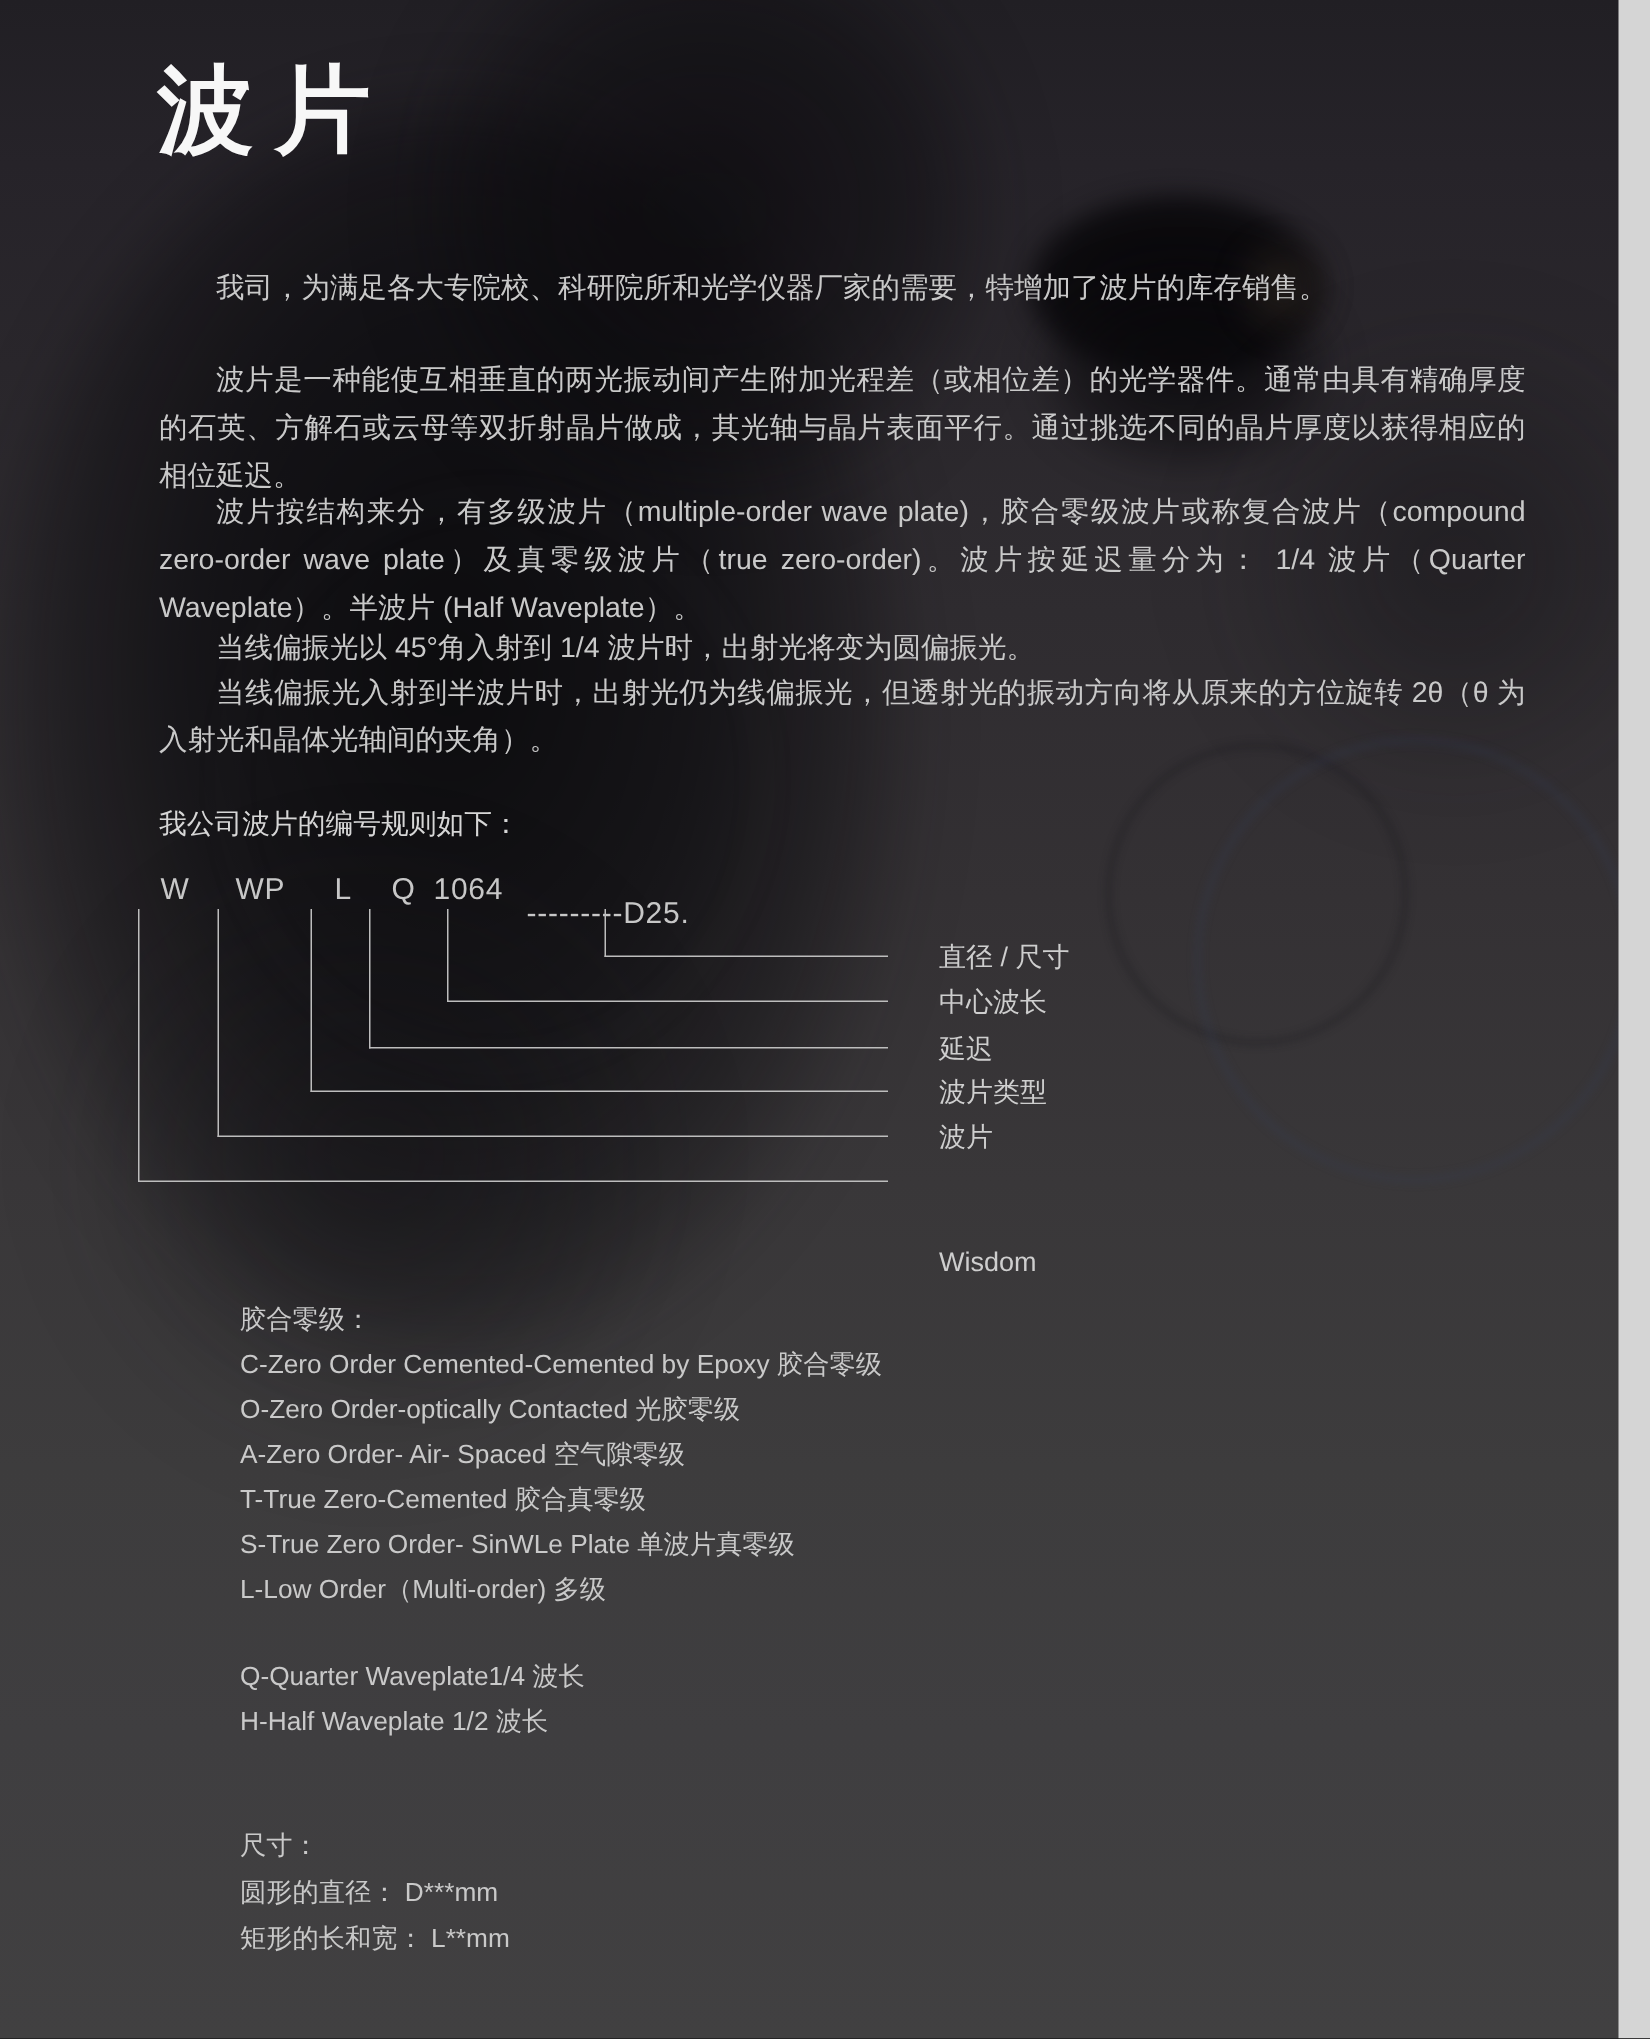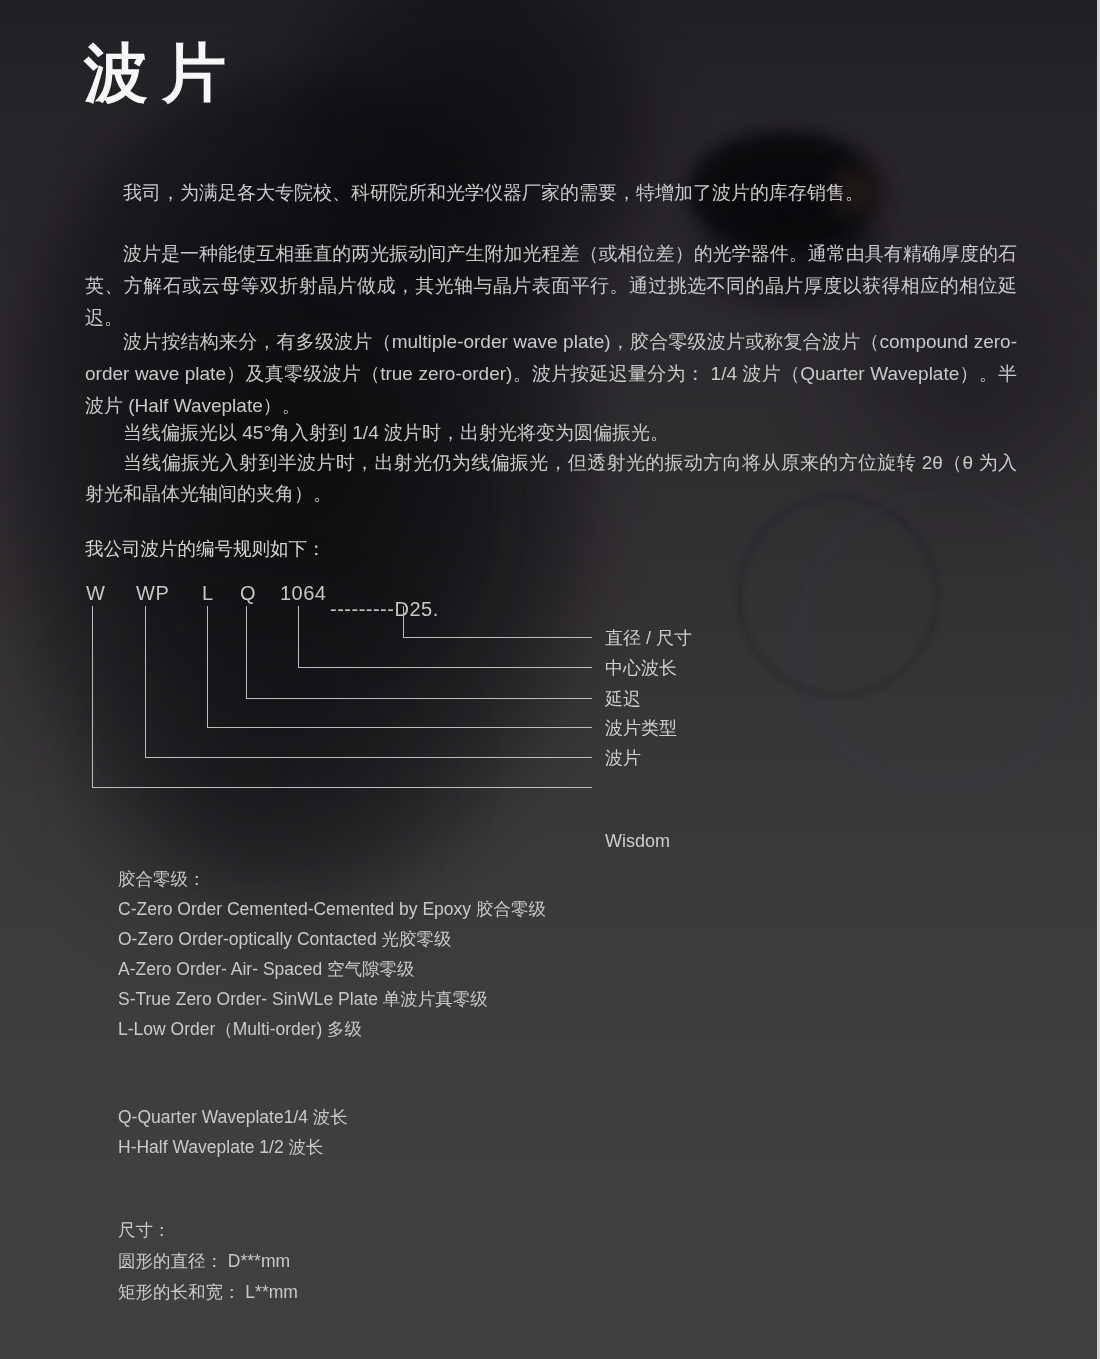--- a/index.html
+++ b/index.html
@@ -1,16 +1,16 @@
 <!DOCTYPE html>
 <html><head>
 <meta charset="utf-8">
 <style>
   html, body { margin: 0; padding: 0; background: #1a1a1a; }
-  * { box-sizing: border-box; }
+  * { box-sizing: border-box; padding-left: 21px; }
 
   .canvas {
     position: relative;
     width: 1100px;
     height: 1359px;
     overflow: hidden;
     font-family: "Liberation Sans", "DejaVu Sans", sans-serif;
     background: linear-gradient(180deg,
       #211f24 0%, #262329 8%, #2a272c 18%, #2f2c30 30%,
       #343134 44%, #393739 58%, #3d3c3d 72%, #3f3e40 85%, #414041 100%);
@@ -119,21 +119,21 @@
   .diagram { position: absolute; left: 0; top: 580px; width: 1100px; height: 240px; }
   .token {
     position: absolute; top: 2px;
     font-size: 20px; color: #c7c7c7; letter-spacing: 0.5px;
     white-space: pre;
   }
   .tk-w    { left: 86px; }
   .tk-wp   { left: 136px; }
   .tk-l    { left: 202px; }
   .tk-q    { left: 240px; }
-  .tk-wl   { left: 280px; text-align: center; }
+  .tk-wl   { left: 268px; text-align: center; }
   .tk-size { left: 330px; margin-top: 16px; }
 
   .connector {
     position: absolute; top: 26px;
     border-left: 1px solid #bdbdbd;
     border-bottom: 1px solid #bdbdbd;
   }
   .c0 { left: 403px; width: 189px; height: 32px; }
   .c1 { left: 298px; width: 294px; height: 62px; }
   .c2 { left: 246px; width: 346px; height: 93px; }
@@ -212,20 +212,21 @@
       <div class="legend-label lg3">波片类型</div>
       <div class="legend-label lg4">波片</div>
       <div class="legend-label lg5">Wisdom</div>
     </div>
 
     <div class="section sec-types">
       <div>胶合零级：</div>
       <div>C-Zero Order Cemented-Cemented by Epoxy 胶合零级</div>
       <div>O-Zero Order-optically Contacted 光胶零级</div>
       <div>A-Zero Order- Air- Spaced 空气隙零级</div>
+      <div>T-True Zero-Cemented 胶合真零级</div>
       <div>S-True Zero Order- SinWLe Plate 单波片真零级</div>
       <div>L-Low Order（Multi-order) 多级</div>
     </div>
 
     <div class="section sec-retard">
       <div>Q-Quarter Waveplate1/4 波长</div>
       <div>H-Half Waveplate 1/2 波长</div>
     </div>
 
     <div class="section sec-size">

